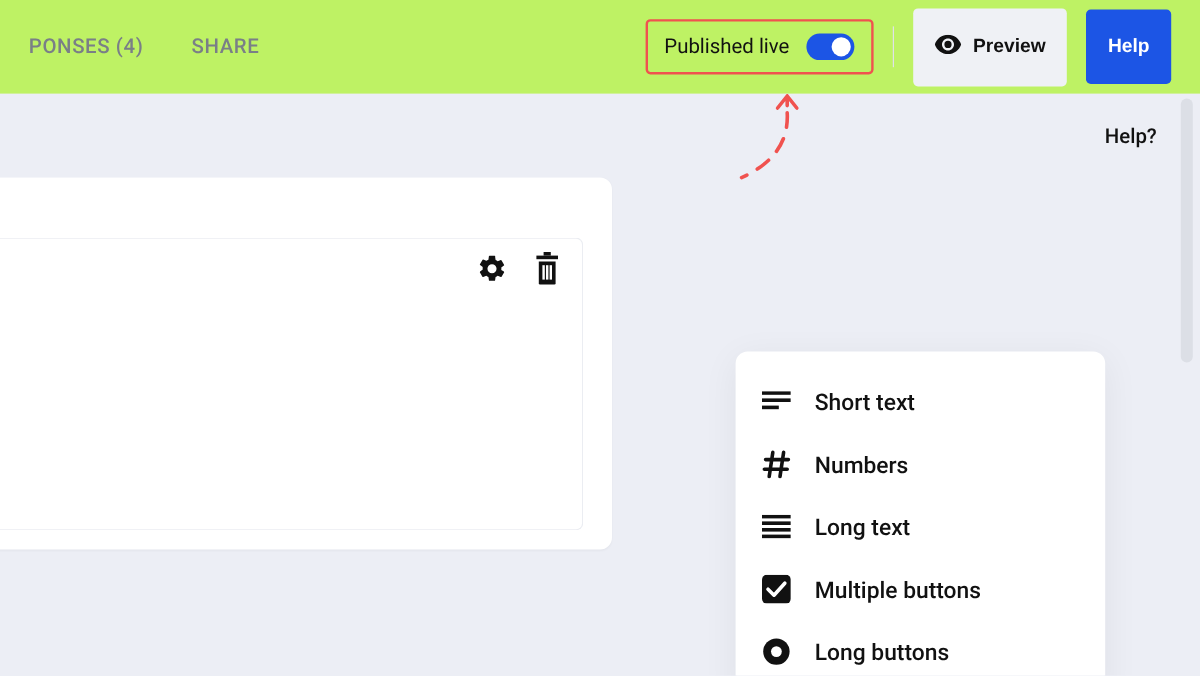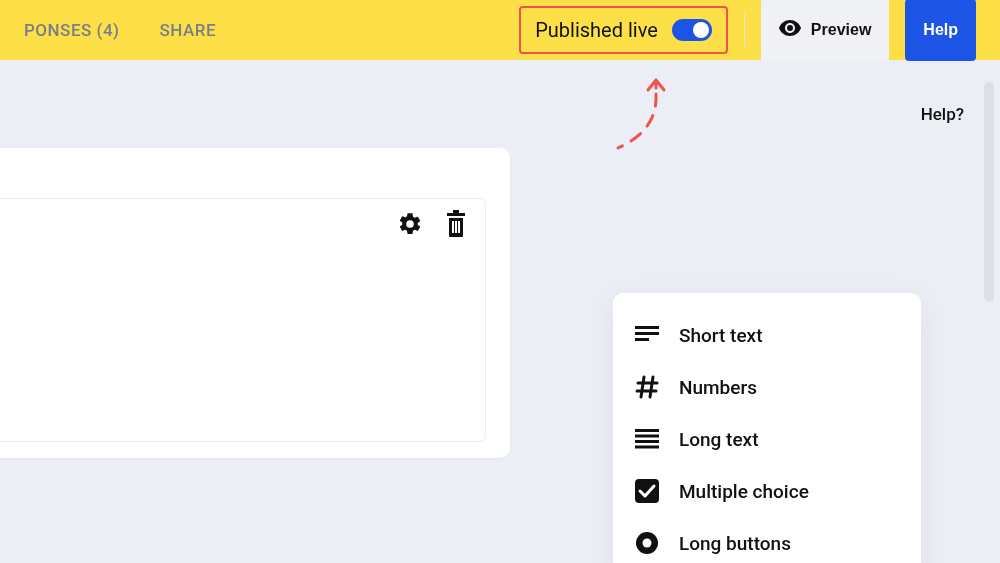--- a/index.html
+++ b/index.html
@@ -14,22 +14,22 @@
       overflow: hidden;
       position: relative;
       background: #eceef5;
     }
     
     .topbar {
       position: absolute;
       top: 0;
       left: 0;
       right: 0;
-      height: 60px;
-      background: #fde047;
+      height: 78px;
+      background: #bef264;
       display: flex;
       align-items: center;
       justify-content: space-between;
       padding: 0 24px;
       z-index: 10;
     }
     .topbar-left {
       display: flex;
       align-items: center;
       gap: 40px;
@@ -49,21 +49,21 @@
     }
     .publish-box {
       border: 2px solid #f0524f;
       border-radius: 4px;
       padding: 10px 14px;
       display: flex;
       align-items: center;
       gap: 14px;
     }
     .publish-label {
-      font-size: 20px;
+      font-size: 17px;
       color: #111;
       font-weight: 400;
     }
     .toggle {
       width: 40px;
       height: 22px;
       border-radius: 11px;
       background: #1c55e5;
       position: relative;
       cursor: pointer;
@@ -304,21 +304,21 @@
     </span>
     <span>Long text</span>
   </div>
   <div class="field-item">
     <span class="fi-icon">
       <svg width="24" height="24" viewBox="0 0 24 24">
         <rect x="0" y="0" width="24" height="24" rx="4" fill="#111"></rect>
         <path d="M5 12 L10 17 L19 7" stroke="#fff" stroke-width="3" fill="none" stroke-linecap="round" stroke-linejoin="round"></path>
       </svg>
     </span>
-    <span>Multiple choice</span>
+    <span>Multiple buttons</span>
   </div>
   <div class="field-item">
     <span class="fi-icon">
       <svg width="24" height="24" viewBox="0 0 24 24">
         <circle cx="12" cy="12" r="11" fill="#111"></circle>
         <circle cx="12" cy="12" r="4.5" fill="#fff"></circle>
       </svg>
     </span>
     <span>Long buttons</span>
   </div>

